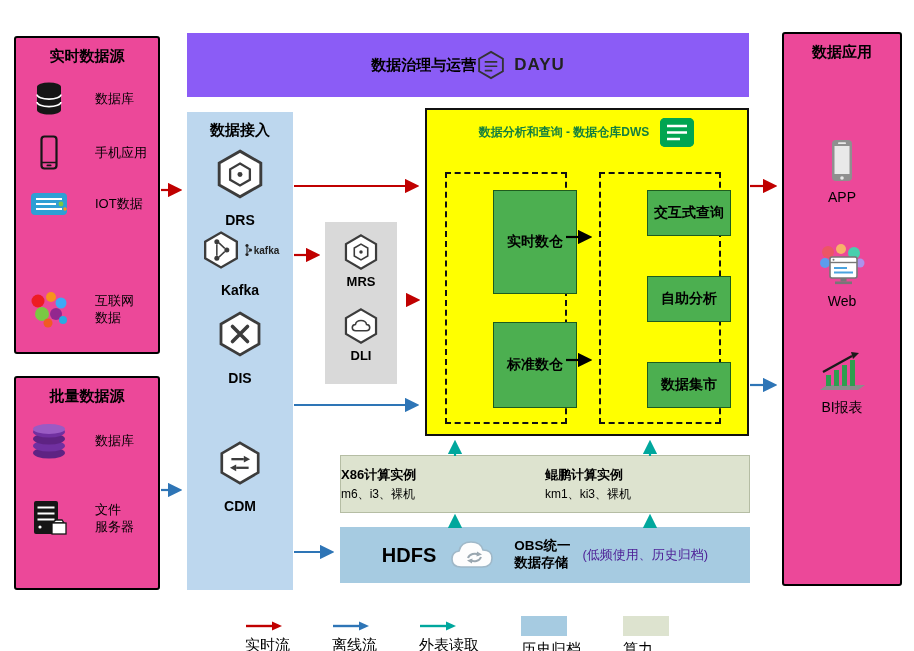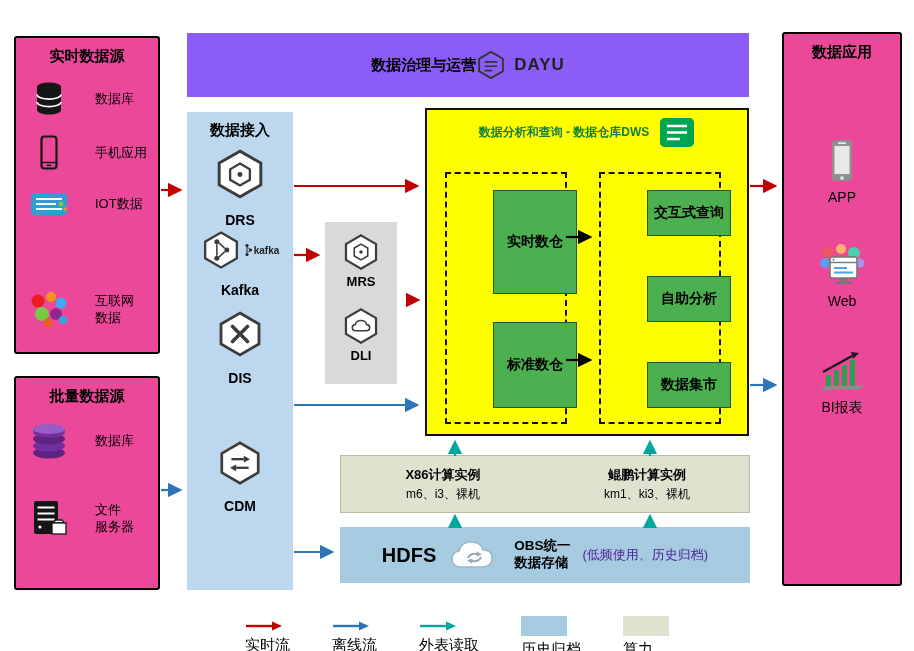--- a/index.html
+++ b/index.html
@@ -32,21 +32,21 @@
   .dws { position:absolute; left:425px; top:108px; width:324px; height:328px; background:#ffff00; border:2px solid #111; }
   .dws-head { display:flex; align-items:center; justify-content:center; gap:10px; padding-top:7px; }
   .dws-title { font-weight:bold; font-size:12px; color:#15803d; }
   .dashed-group { position:absolute; border:2px dashed #111; width:122px; height:252px; top:62px; }
   .node { position:absolute; left:13px; width:84px; background:#4caf50; border:1px solid #1e5c1e;
           display:flex; align-items:center; justify-content:center; text-align:center;
           font-weight:bold; font-size:14px; color:#000000;margin-left:33px; }
 
   .compute { position:absolute; left:340px; top:455px; width:410px; height:58px; background:#dde3cf;
              border:1px solid #b5bda4; display:flex; }
-  .compute-col { flex:1; display:flex; flex-direction:column; align-items:center; justify-content:center; gap:2px; }
+  .compute-col { flex:1; display:flex; flex-direction:column; justify-content:center; gap:2px; }
   .compute-title { font-weight:bold; font-size:13px; color:#000; }
   .compute-models { font-size:12px; color:#000; }
 
   .storage { position:absolute; left:340px; top:527px; width:410px; height:56px; background:#a6cbe1;
              display:flex; align-items:center; justify-content:center; gap:12px; }
   .hdfs-text { font-weight:bold; font-size:20px; color:#000; }
   .obs-col { display:flex; flex-direction:column; line-height:1.25; }
   .obs-bold { font-weight:bold; font-size:13.5px; color:#000; }
   .obs-note { font-size:13px; color:#4c1d95; font-weight:normal; }
 

